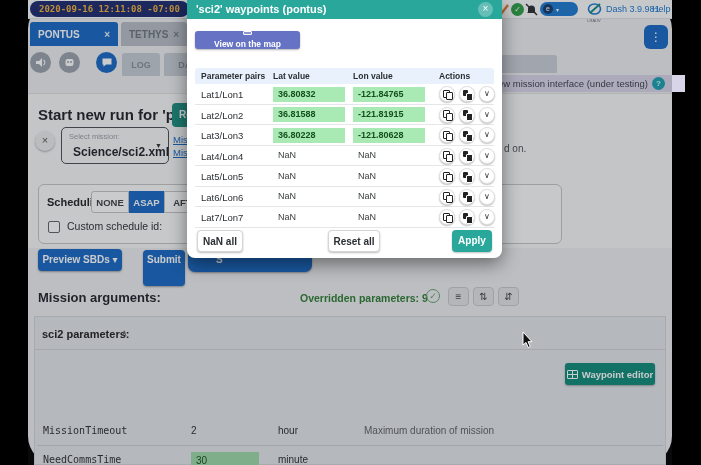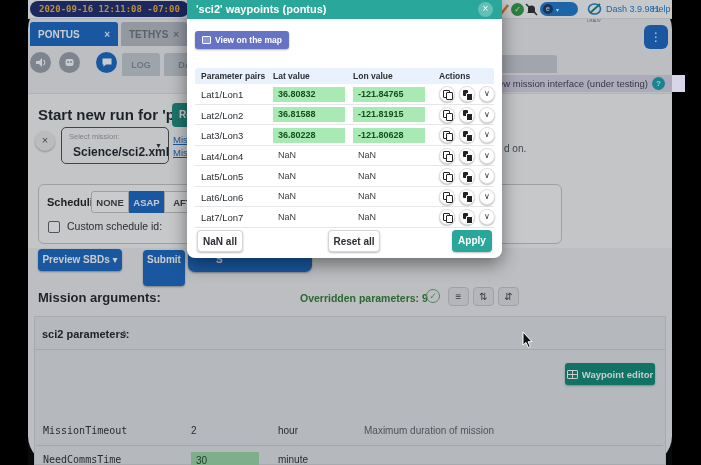--- a/index.html
+++ b/index.html
@@ -101,22 +101,22 @@
   #dim { position:absolute; left:28px; top:0; width:644px; height:465px; background:rgba(35,39,46,.24); z-index:5; }
 
   
   #modal { position:absolute; left:187px; top:0; width:315px; height:258px; background:#fff; z-index:10;
            border-radius:0 0 8px 8px; box-shadow:0 6px 18px rgba(0,0,0,.45); }
   .m-head { position:absolute; left:0; top:0; width:100%; height:19px; background:#2aa79b; border-radius:0; }
   .m-title { position:absolute; left:9px; top:3px; font-size:11px; font-weight:bold; color:#fff; }
   .m-close { position:absolute; right:9px; top:2px; width:15px; height:15px; border-radius:50%; background:rgba(255,255,255,.28);
              color:#fff; font-size:10px; text-align:center; line-height:14px; }
   .map-btn { position:absolute; left:8px; top:31px; height:18px; background:#6673c5; border-radius:3px; color:#fff;
-             font-size:8.5px; font-weight:bold; display:flex; align-items:center; gap:4px; padding:0 7px;
-             box-shadow:0 1px 2px rgba(0,0,0,.3); }
+             font-size:8.5px; font-weight:bold; display:flex; align-items:center; gap:4px; padding:0 19px;
+             box-shadow:0 1px 2px rgba(0,0,0,.3);flex-direction:column; }
   .map-ic { width:9px; height:8px; border:1px solid #fff; border-radius:1px; position:relative; background:rgba(255,255,255,.25); }
   .m-dist { position:absolute; left:0; top:52px; width:100%; text-align:center; font-size:10.5px; color:#1f2328; }
   .m-dist b { font-weight:bold; }
   .wtable { position:absolute; left:8px; top:68px; width:299px; }
   .w-head { height:16px; background:#e9f2fc; border-radius:3px 3px 0 0; position:relative; }
   .w-h { position:absolute; top:3px; font-size:8.5px; font-weight:bold; color:#2b2f33; }
   .w-row { height:20.5px; border-bottom:1px solid #e4e6e8; position:relative; }
   .w-pair { position:absolute; left:6px; top:5px; font-size:9.5px; color:#2b2f33; }
   .w-box { position:absolute; top:2.5px; height:15px; line-height:15px; font-size:9px; padding-left:5px; width:72px; }
   .w-filled { background:#a9e9b4; color:#14501c; font-weight:bold; }

